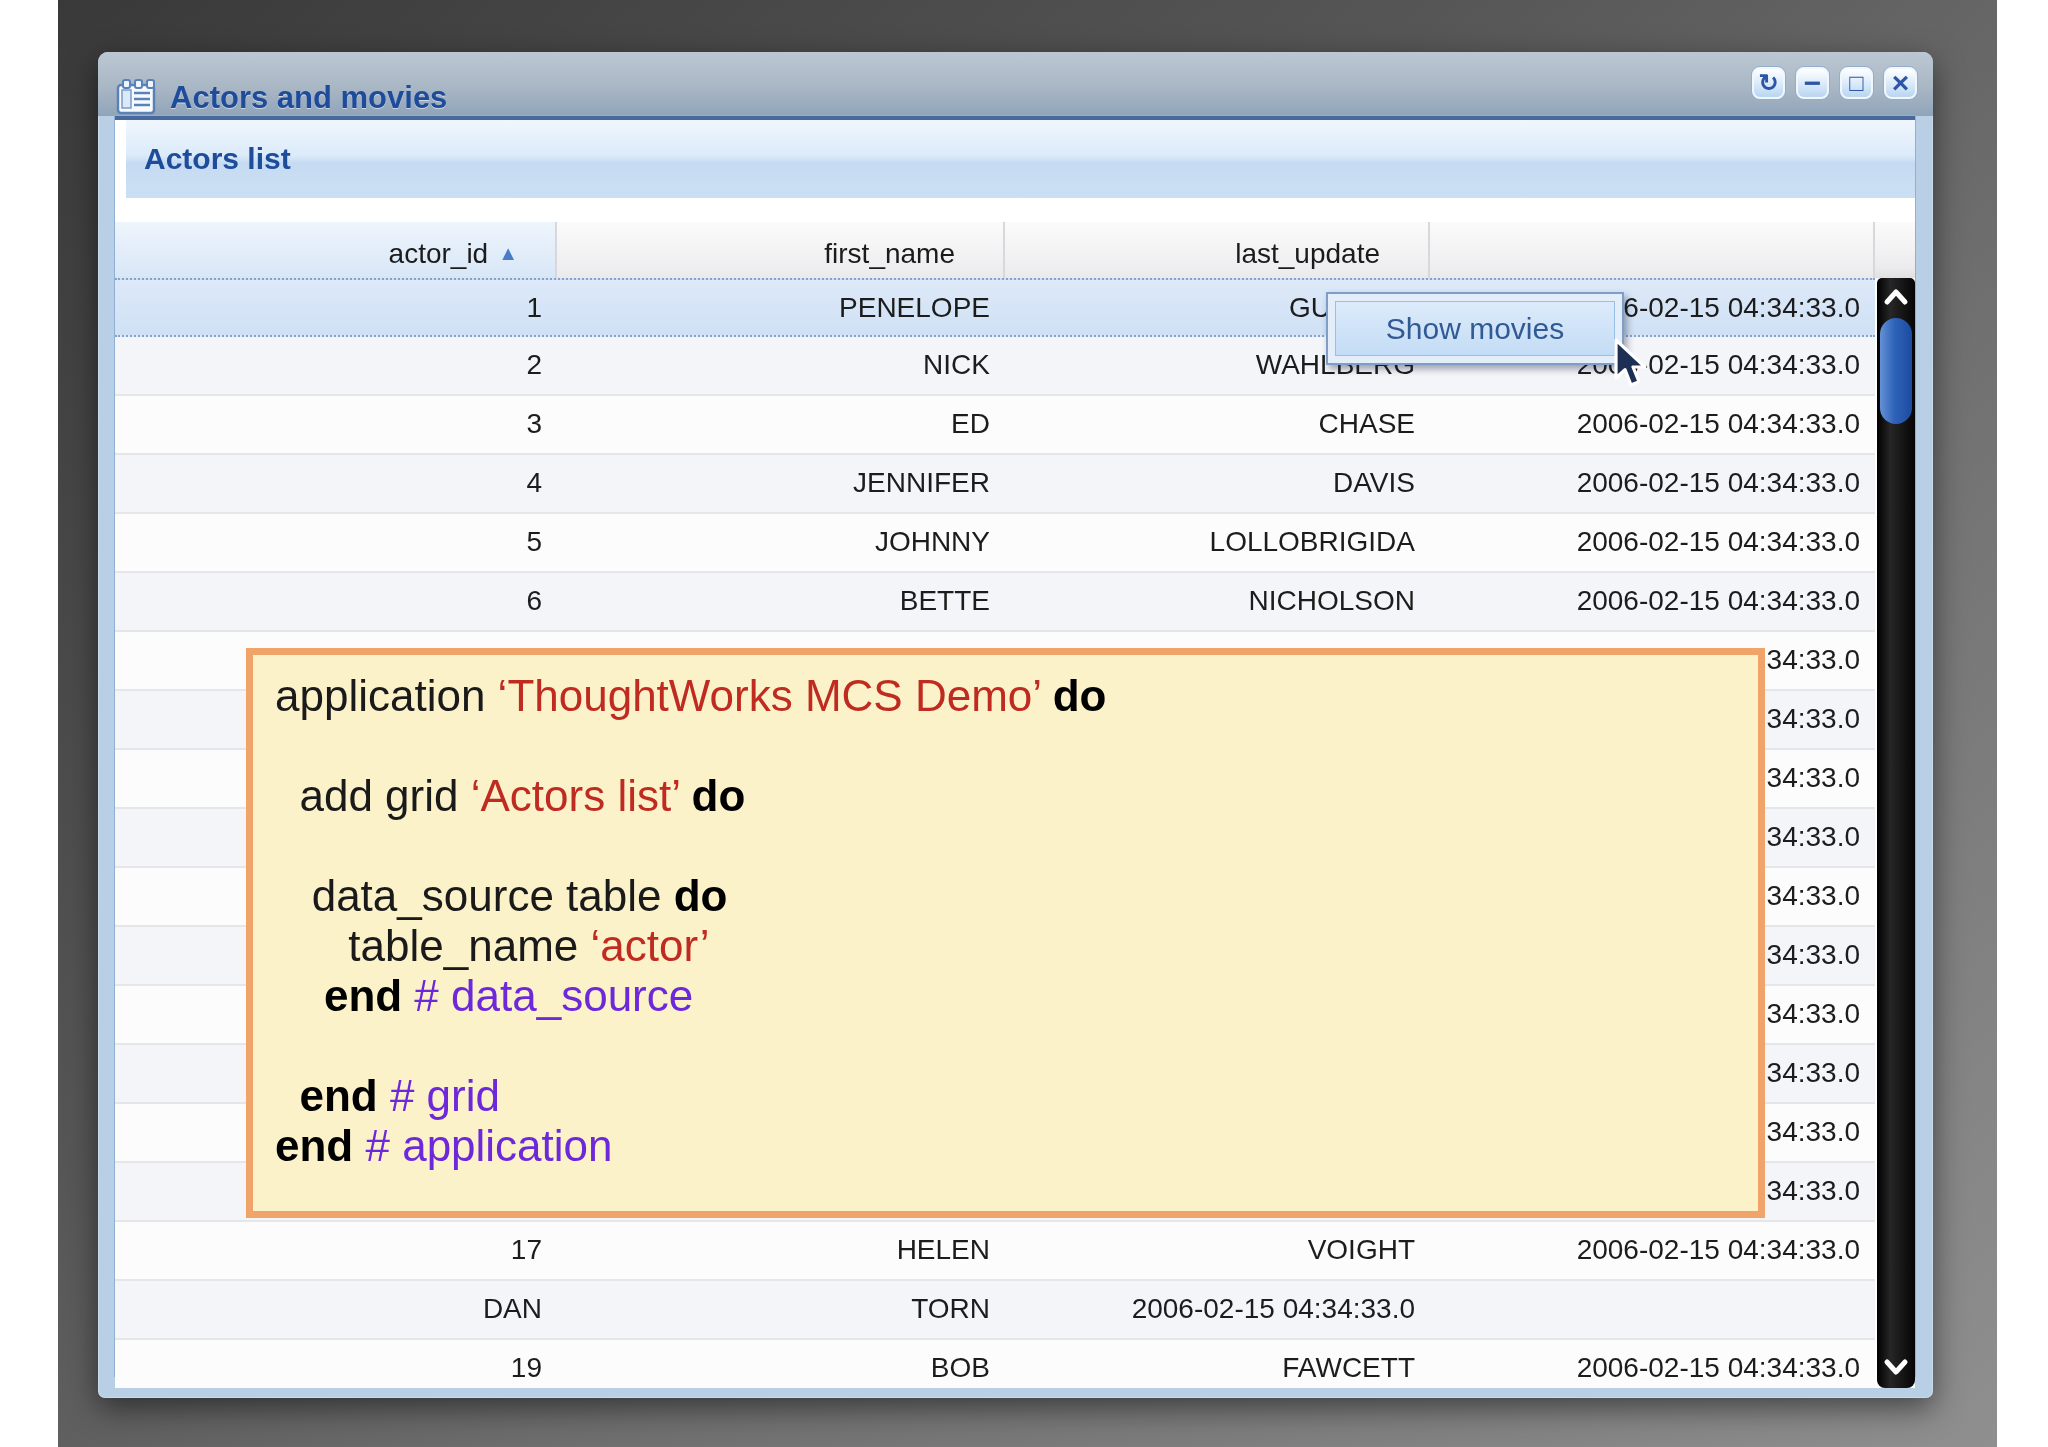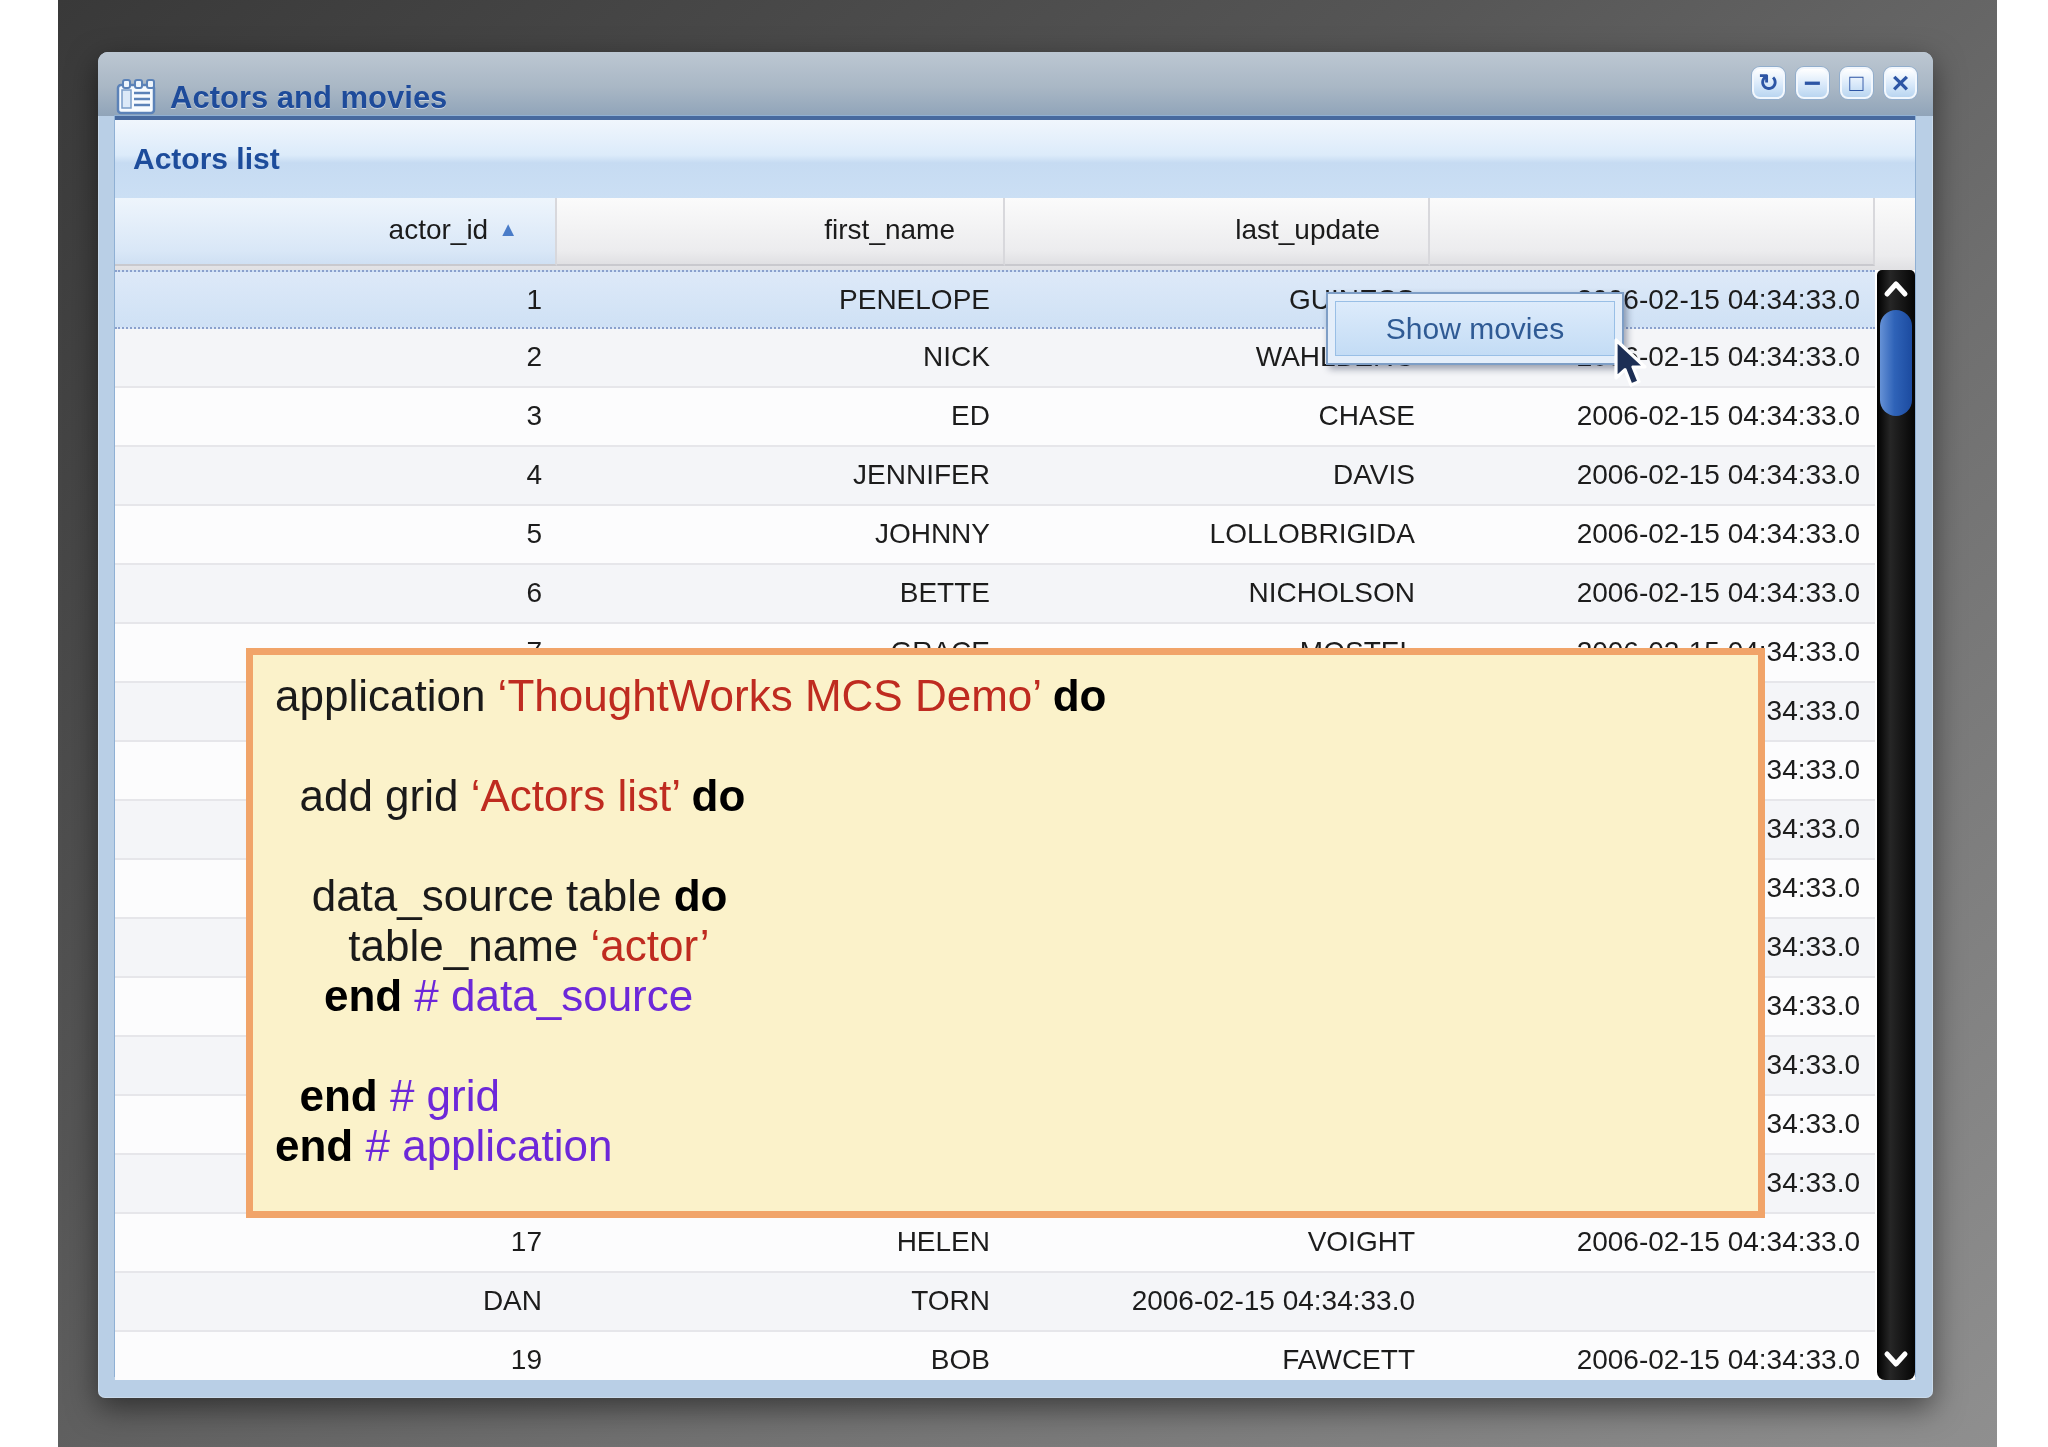--- a/index.html
+++ b/index.html
@@ -23,23 +23,23 @@
        border:2px solid #f2f7fd;box-shadow:0 0 0 1px #92aecd;
        color:#2d55a5;font-weight:bold;display:flex;align-items:center;justify-content:center;
        cursor:default;}
   .ctl.refresh{font-size:24px;} .ctl.minimize{font-size:30px;line-height:10px;}
   .ctl.maximize{font-size:24px;} .ctl.close{font-size:30px;}
   
   .content{position:absolute;left:17px;top:64px;width:1800px;height:1260px;box-sizing:border-box;
            background:#ffffff;border-top:4px solid #47699e;
            box-shadow:0 0 0 1px #8fb0d4;}
   .band{height:78px;background:linear-gradient(180deg,#f0f6fd 0%,#dcebfa 45%,#c6dbf2 55%,#cbdff4 100%);
-        display:flex;align-items:center;}
+        display:flex;align-items:center;margin-left:11px;}
   .band-title{margin-left:18px;font-size:30px;font-weight:bold;color:#1d4c9b;}
-  .header-row{height:72px;display:flex;background:linear-gradient(180deg,#fbfbfb,#ececee 80%,#e0e0e3);}
+  .header-row{height:56px;display:flex;background:linear-gradient(180deg,#fbfbfb,#ececee 80%,#e0e0e3);margin-top:24px;}
   .hcell{box-sizing:border-box;height:68px;line-height:64px;text-align:right;padding-right:48px;
          font-size:28px;color:#1b1b1b;border-right:2px solid #d8d8dc;border-bottom:2px solid #c9c9ce;
          background:linear-gradient(180deg,#fbfbfb,#ececee 80%,#e0e0e3);overflow:hidden;white-space:nowrap;}
   .hcell.sorted{background:linear-gradient(180deg,#eef5fc,#d9e7f7 80%,#cfe0f3);padding-right:37px;}
   .hcell .sort-arrow{color:#4a7cc8;font-size:20px;margin-left:10px;position:relative;top:-3px;}
   .hcell:nth-child(1){width:442px;} .hcell:nth-child(2){width:448px;}
   .hcell:nth-child(3){width:425px;} .hcell:nth-child(4){width:445px;}
   .hcell:nth-child(5){width:40px;padding:0;border-right:none;}
   .tbody{position:relative;height:1110px;overflow:hidden;background:#fff;}
   .row{position:relative;width:1760px;height:59px;display:flex;background:#fcfcfd;

